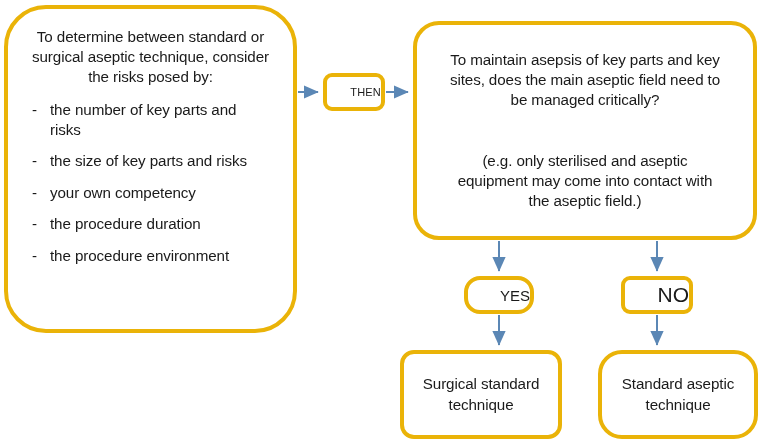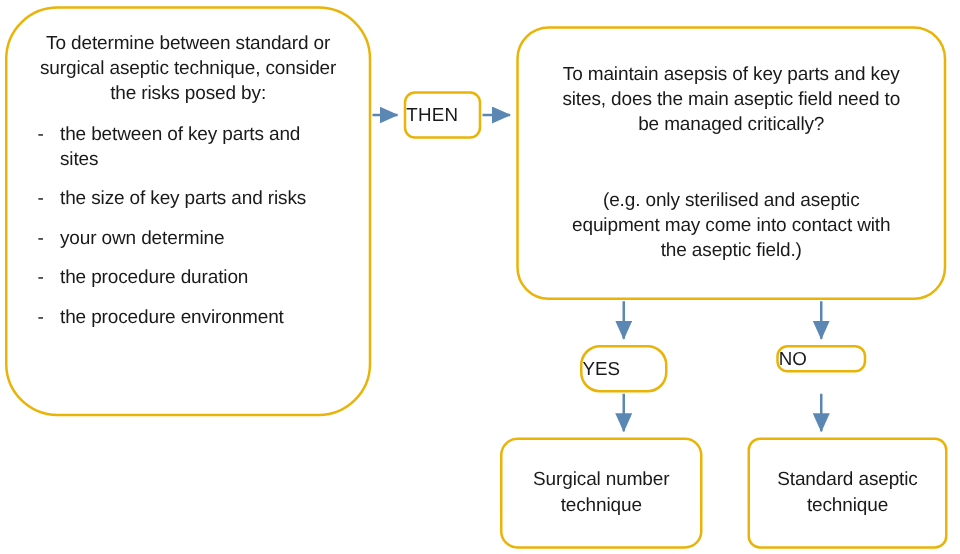--- a/index.html
+++ b/index.html
@@ -16,25 +16,25 @@
     position: relative;
     width: 768px;
     height: 443px;
     background: #ffffff;
     overflow: hidden;
   }
   .node {
     position: absolute;
     box-sizing: border-box;
     background: #ffffff;
-    border: 2px solid #eab308;
+    border: 4px solid #eab308;
     display: flex;
     flex-direction: column;
     justify-content: center;
-    align-items: flex-start;
+    align-items: flex-end;
   }
 
   
   #box-risks {
     left: 4px;
     top: 5px;
     width: 293px;
     height: 328px;
     border-radius: 42px;
     padding: 12px 14px 10px 14px;
@@ -76,21 +76,21 @@
     padding-right: 8px;
   }
 
   
   #box-then {
     left: 323px;
     top: 73px;
     width: 62px;
     height: 38px;
     border-radius: 9px;
-    font-size: 15px;
+    font-size: 11px;
     letter-spacing: 0.2px;
   }
 
   
   #box-question {
     left: 413px;
     top: 21px;
     width: 344px;
     height: 219px;
     border-radius: 26px;
@@ -118,39 +118,39 @@
     top: 276px;
     width: 70px;
     height: 38px;
     border-radius: 16px;
     font-size: 15px;
   }
   #box-no {
     left: 621px;
     top: 276px;
     width: 72px;
-    height: 22px;
+    height: 38px;
     border-radius: 9px;
-    font-size: 15px;
+    font-size: 21px;
   }
 
   
   #box-surgical {
     left: 400px;
     top: 350px;
     width: 162px;
     height: 89px;
     border-radius: 14px;
   }
   #box-standard {
     left: 598px;
     top: 350px;
     width: 160px;
     height: 89px;
-    border-radius: 10px;
+    border-radius: 24px;
   }
   .outcome-text {
     text-align: center;
     font-size: 15.2px;
     line-height: 1.34;
     letter-spacing: -0.1px;
   }
 
   
   #connectors {
@@ -185,29 +185,29 @@
     <line x1="499" y1="315" x2="499" y2="345" stroke="#5b87b5" stroke-width="2" marker-end="url(#arrowhead)"></line>
 
     <line x1="657" y1="315" x2="657" y2="345" stroke="#5b87b5" stroke-width="2" marker-end="url(#arrowhead)"></line>
   </svg>
 
   <div class="node" id="box-risks">
     <div class="heading">To determine between standard or surgical aseptic technique, consider the risks posed by:</div>
     <div class="risk-list">
       <div class="risk-item">
         <span class="dash">-</span>
-        <span class="risk-text">the between of key parts and sites</span>
+        <span class="risk-text">the number of key parts and risks</span>
       </div>
       <div class="risk-item">
         <span class="dash">-</span>
         <span class="risk-text">the size of key parts and risks</span>
       </div>
       <div class="risk-item">
         <span class="dash">-</span>
-        <span class="risk-text">your own determine</span>
+        <span class="risk-text">your own competency</span>
       </div>
       <div class="risk-item">
         <span class="dash">-</span>
         <span class="risk-text">the procedure duration</span>
       </div>
       <div class="risk-item">
         <span class="dash">-</span>
         <span class="risk-text">the procedure environment</span>
       </div>
     </div>
@@ -223,19 +223,19 @@
   </div>
 
   <div class="node" id="box-yes">
     <span>YES</span>
   </div>
   <div class="node" id="box-no">
     <span>NO</span>
   </div>
 
   <div class="node" id="box-surgical">
-    <div class="outcome-text">Surgical number technique</div>
+    <div class="outcome-text">Surgical standard technique</div>
   </div>
   <div class="node" id="box-standard">
     <div class="outcome-text">Standard aseptic technique</div>
   </div>
 
 </div>
 
 </body></html>

